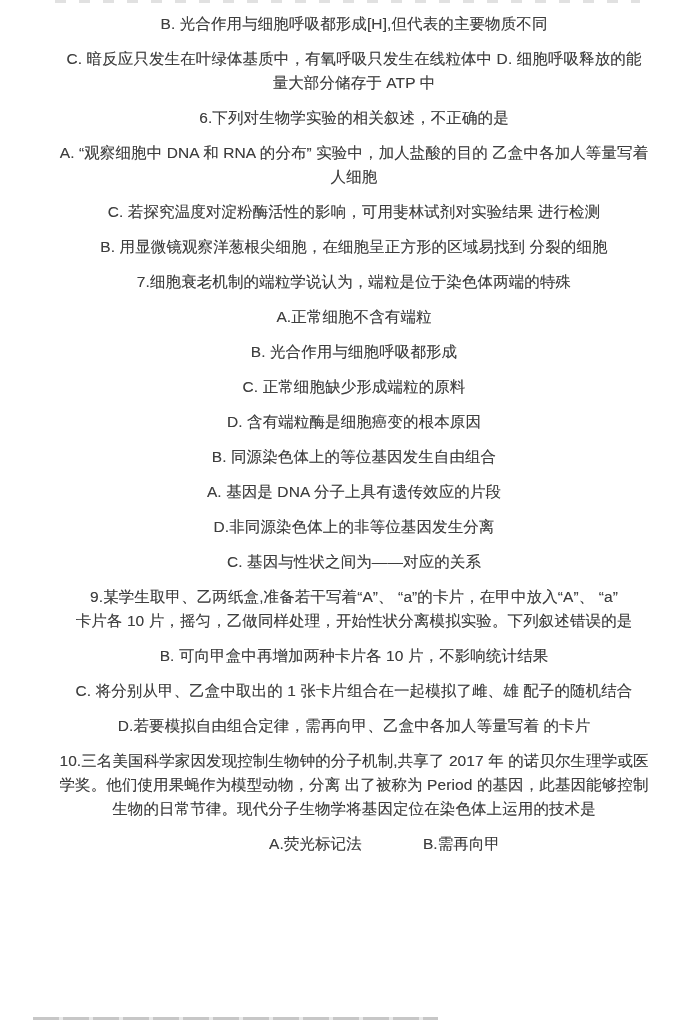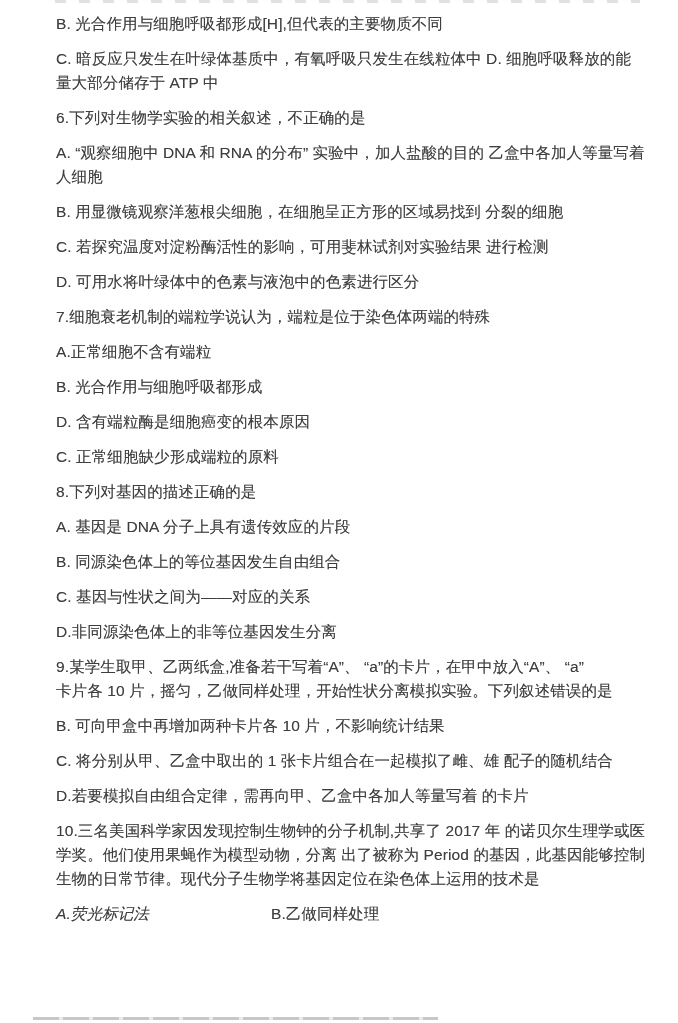--- a/index.html
+++ b/index.html
@@ -22,24 +22,25 @@
     width: 612px;
     overflow: hidden;
   }
   p.block {
     margin: 0 0 11px 16px;
     font-size: 15.5px;
     line-height: 24px;
     white-space: pre-line;
     letter-spacing: 0.1px;
     text-shadow: 0 0 0.6px rgba(62,62,62,0.45);
+    text-align: center;
   }
   p.block.columns { white-space: normal; }
   p.block .col { display: inline-block; }
-  p.block .col:first-child { width: 215px; font-style: italic; }
+  p.block .col:first-child { width: 215px; }
   
   .crop-top {
     position: absolute;
     top: 0; left: 55px;
     width: 585px; height: 3px;
     background: repeating-linear-gradient(90deg, #cdcdcd 0 11px, transparent 11px 24px);
     opacity: 0.6;
   }
   
   .crop-bottom {
@@ -55,37 +56,35 @@
 
 <div class="crop-top"></div>
 
 <div class="doc">
     <p class="block">B. 光合作用与细胞呼吸都形成[H],但代表的主要物质不同</p>
     <p class="block">C. 暗反应只发生在叶绿体基质中，有氧呼吸只发生在线粒体中 D. 细胞呼吸释放的能
 量大部分储存于 ATP 中</p>
     <p class="block">6.下列对生物学实验的相关叙述，不正确的是</p>
     <p class="block">A. “观察细胞中 DNA 和 RNA 的分布” 实验中，加人盐酸的目的 乙盒中各加人等量写着
 人细胞</p>
+    <p class="block">C. 若探究温度对淀粉酶活性的影响，可用斐林试剂对实验结果 进行检测</p>
     <p class="block">B. 用显微镜观察洋葱根尖细胞，在细胞呈正方形的区域易找到 分裂的细胞</p>
-    <p class="block">C. 若探究温度对淀粉酶活性的影响，可用斐林试剂对实验结果 进行检测</p>
-    <p class="block">D. 可用水将叶绿体中的色素与液泡中的色素进行区分</p>
     <p class="block">7.细胞衰老机制的端粒学说认为，端粒是位于染色体两端的特殊</p>
     <p class="block">A.正常细胞不含有端粒</p>
     <p class="block">B. 光合作用与细胞呼吸都形成</p>
+    <p class="block">C. 正常细胞缺少形成端粒的原料</p>
     <p class="block">D. 含有端粒酶是细胞癌变的根本原因</p>
-    <p class="block">C. 正常细胞缺少形成端粒的原料</p>
-    <p class="block">8.下列对基因的描述正确的是</p>
+    <p class="block">B. 同源染色体上的等位基因发生自由组合</p>
     <p class="block">A. 基因是 DNA 分子上具有遗传效应的片段</p>
-    <p class="block">B. 同源染色体上的等位基因发生自由组合</p>
+    <p class="block">D.非同源染色体上的非等位基因发生分离</p>
     <p class="block">C. 基因与性状之间为——对应的关系</p>
-    <p class="block">D.非同源染色体上的非等位基因发生分离</p>
     <p class="block">9.某学生取甲、乙两纸盒,准备若干写着“A”、 “a”的卡片，在甲中放入“A”、 “a”
 卡片各 10 片，摇匀，乙做同样处理，开始性状分离模拟实验。下列叙述错误的是</p>
     <p class="block">B. 可向甲盒中再增加两种卡片各 10 片，不影响统计结果</p>
     <p class="block">C. 将分别从甲、乙盒中取出的 1 张卡片组合在一起模拟了雌、雄 配子的随机结合</p>
     <p class="block">D.若要模拟自由组合定律，需再向甲、乙盒中各加人等量写着 的卡片</p>
     <p class="block">10.三名美国科学家因发现控制生物钟的分子机制,共享了 2017 年 的诺贝尔生理学或医
 学奖。他们使用果蝇作为模型动物，分离 出了被称为 Period 的基因，此基因能够控制
 生物的日常节律。现代分子生物学将基因定位在染色体上运用的技术是</p>
-    <p class="block columns"><span class="col">A.荧光标记法</span><span class="col">B.乙做同样处理</span></p>
+    <p class="block columns"><span class="col">A.荧光标记法</span><span class="col">B.需再向甲</span></p>
   </div>
 
 <div class="crop-bottom"></div>
 
 </body></html>

